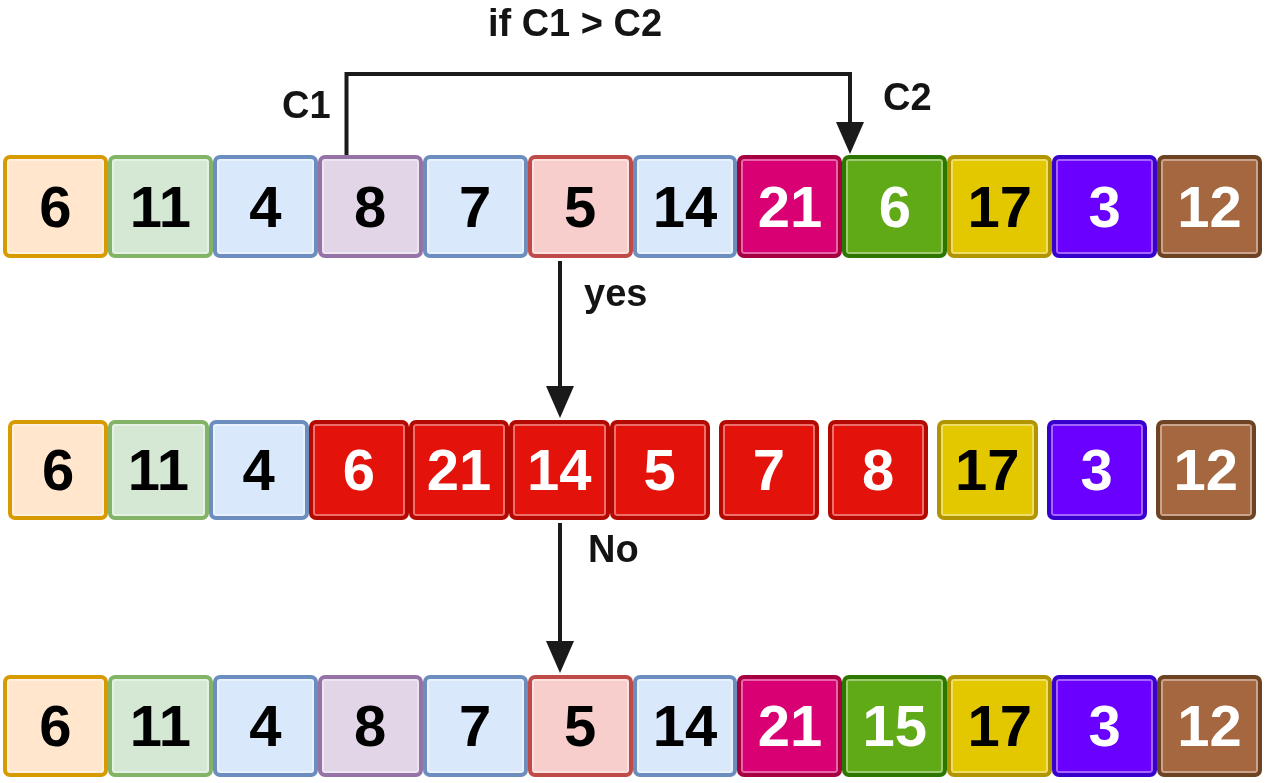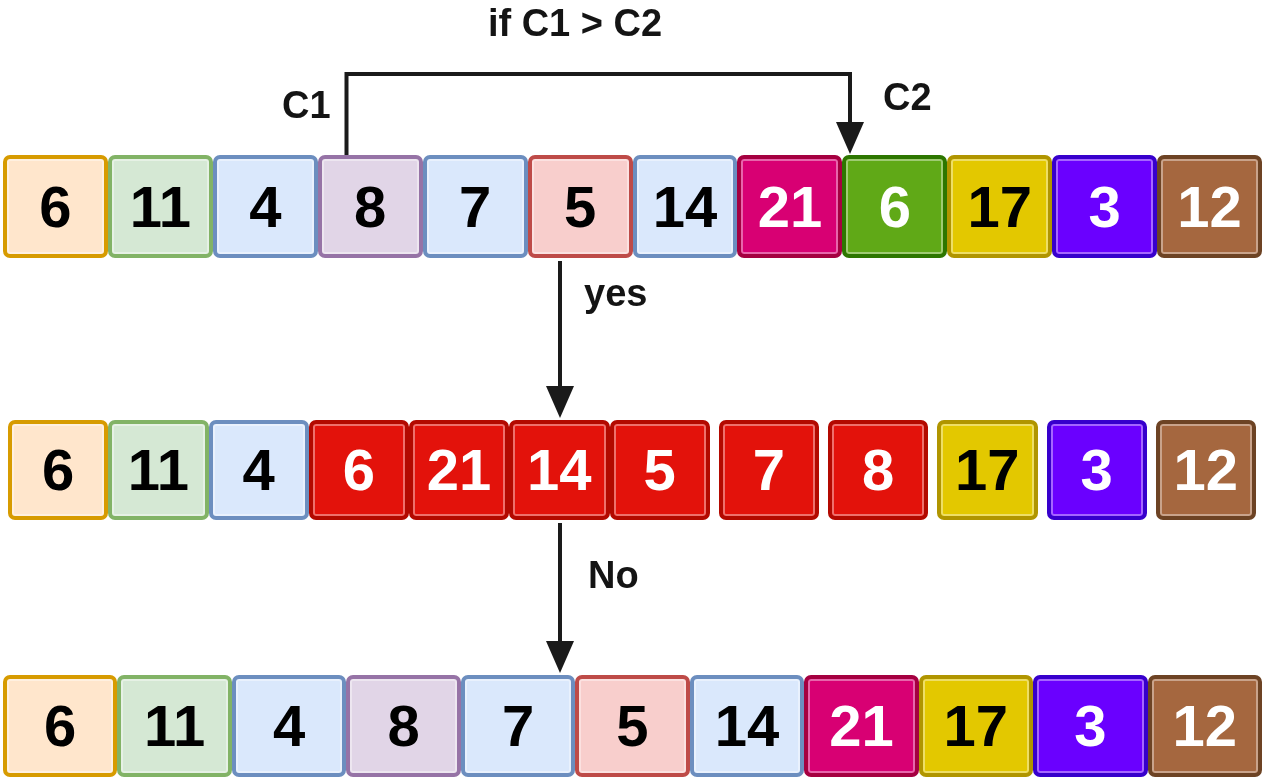--- a/index.html
+++ b/index.html
@@ -46,21 +46,21 @@
     position: absolute;
     color: #141414;
     font-size: 38px;
     font-weight: bold;
     white-space: nowrap;
   }
   #condition-label { left: 330px; top: 2px; width: 490px; text-align: center; }
   #c1-label  { left: 282px; top: 70px; margin-top: 14px; }
   #c2-label  { left: 858px; top: 76px; margin-left: 25px; }
   #yes-label { left: 584px; top: 272px; text-align: right; }
-  #no-label  { left: 588px; top: 554px; }
+  #no-label  { left: 588px; top: 528px; }
 </style>
 </head>
 <body>
 
 <div id="canvas">
 
   <svg id="arrow-overlay" viewBox="0 0 1275 783" xmlns="http://www.w3.org/2000/svg">
     <g>
       <path d="M 346.5 156 L 346.5 74 L 850 74 L 850 126" fill="none" stroke="#1a1a1a" stroke-width="4"></path>
       <polygon points="850,154 836,122 864,122" fill="#1a1a1a"></polygon>
@@ -115,18 +115,19 @@
     </div>
   <div class="row" id="row-2">
       <div class="cell" style="background: rgb(255, 230, 204); border-color: rgb(215, 155, 0); color: rgb(0, 0, 0);">6</div>
       <div class="cell" style="background: rgb(213, 232, 212); border-color: rgb(130, 179, 102); color: rgb(0, 0, 0);">11</div>
       <div class="cell" style="background: rgb(218, 232, 252); border-color: rgb(108, 142, 191); color: rgb(0, 0, 0);">4</div>
       <div class="cell" style="background: rgb(225, 213, 231); border-color: rgb(150, 115, 166); color: rgb(0, 0, 0);">8</div>
       <div class="cell" style="background: rgb(218, 232, 252); border-color: rgb(108, 142, 191); color: rgb(0, 0, 0);">7</div>
       <div class="cell" style="background: rgb(248, 206, 204); border-color: rgb(190, 75, 72); color: rgb(0, 0, 0);">5</div>
       <div class="cell" style="background: rgb(218, 232, 252); border-color: rgb(108, 142, 191); color: rgb(0, 0, 0);">14</div>
       <div class="cell" style="background: rgb(216, 0, 115); border-color: rgb(165, 0, 64); color: rgb(255, 255, 255);">21</div>
+      <div class="cell" style="background: rgb(96, 169, 23); border-color: rgb(45, 118, 0); color: rgb(255, 255, 255);">15</div>
       <div class="cell" style="background: rgb(227, 200, 0); border-color: rgb(176, 149, 0); color: rgb(0, 0, 0);">17</div>
       <div class="cell" style="background: rgb(106, 0, 255); border-color: rgb(55, 0, 204); color: rgb(255, 255, 255);">3</div>
       <div class="cell" style="background: rgb(165, 103, 63); border-color: rgb(109, 67, 36); color: rgb(255, 255, 255);">12</div>
     </div>
 
 </div>
 
 </body></html>

